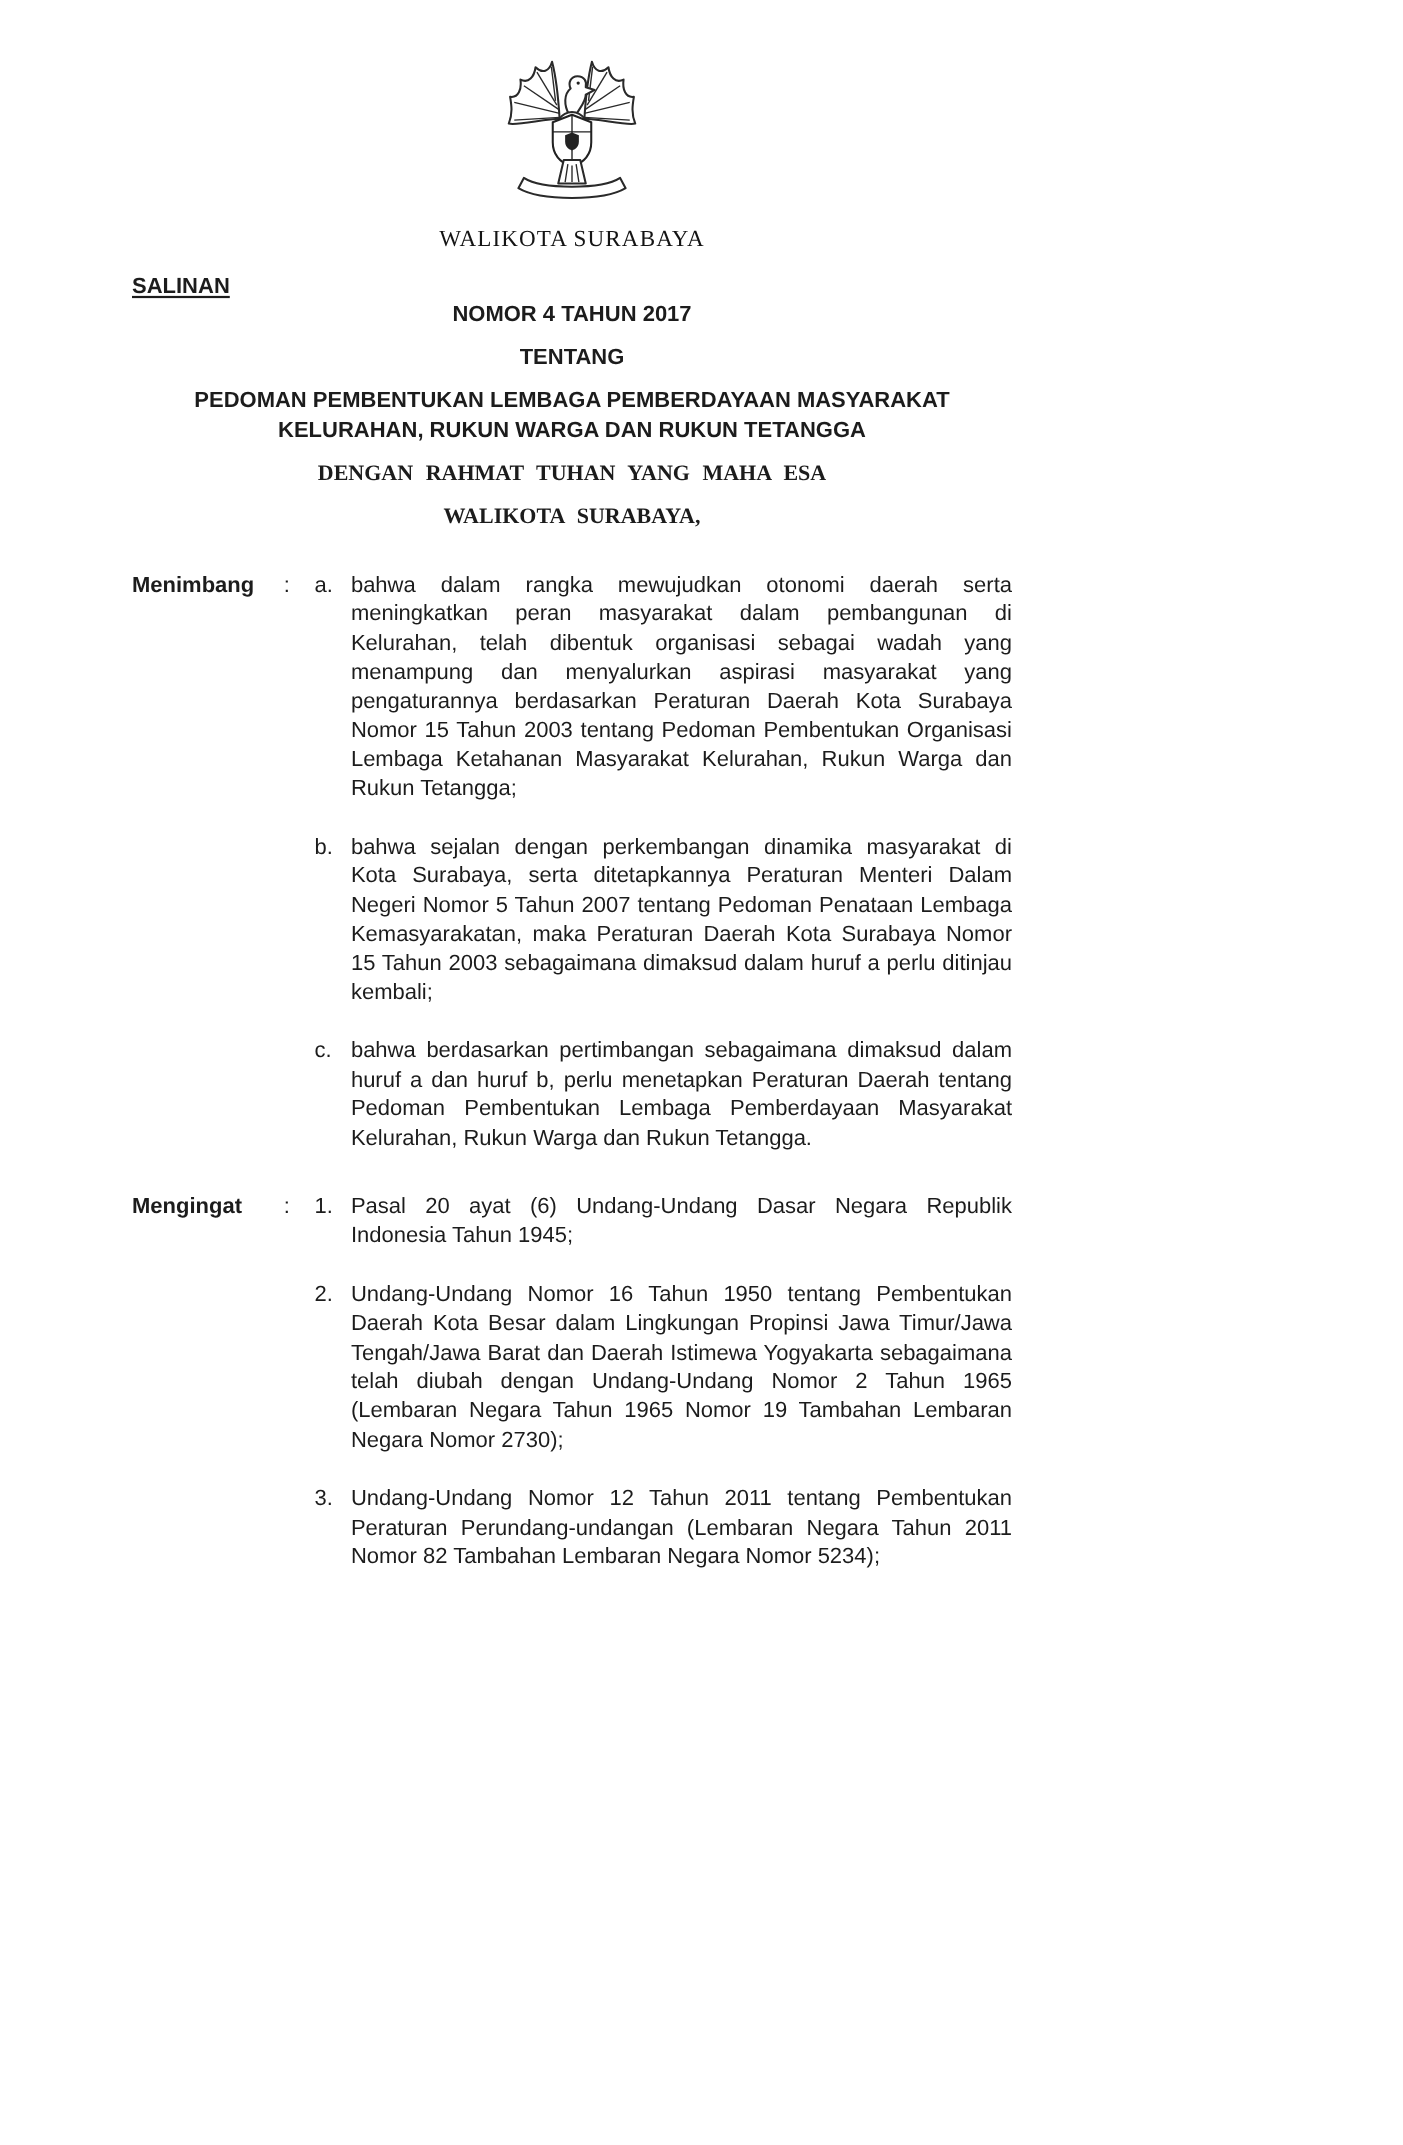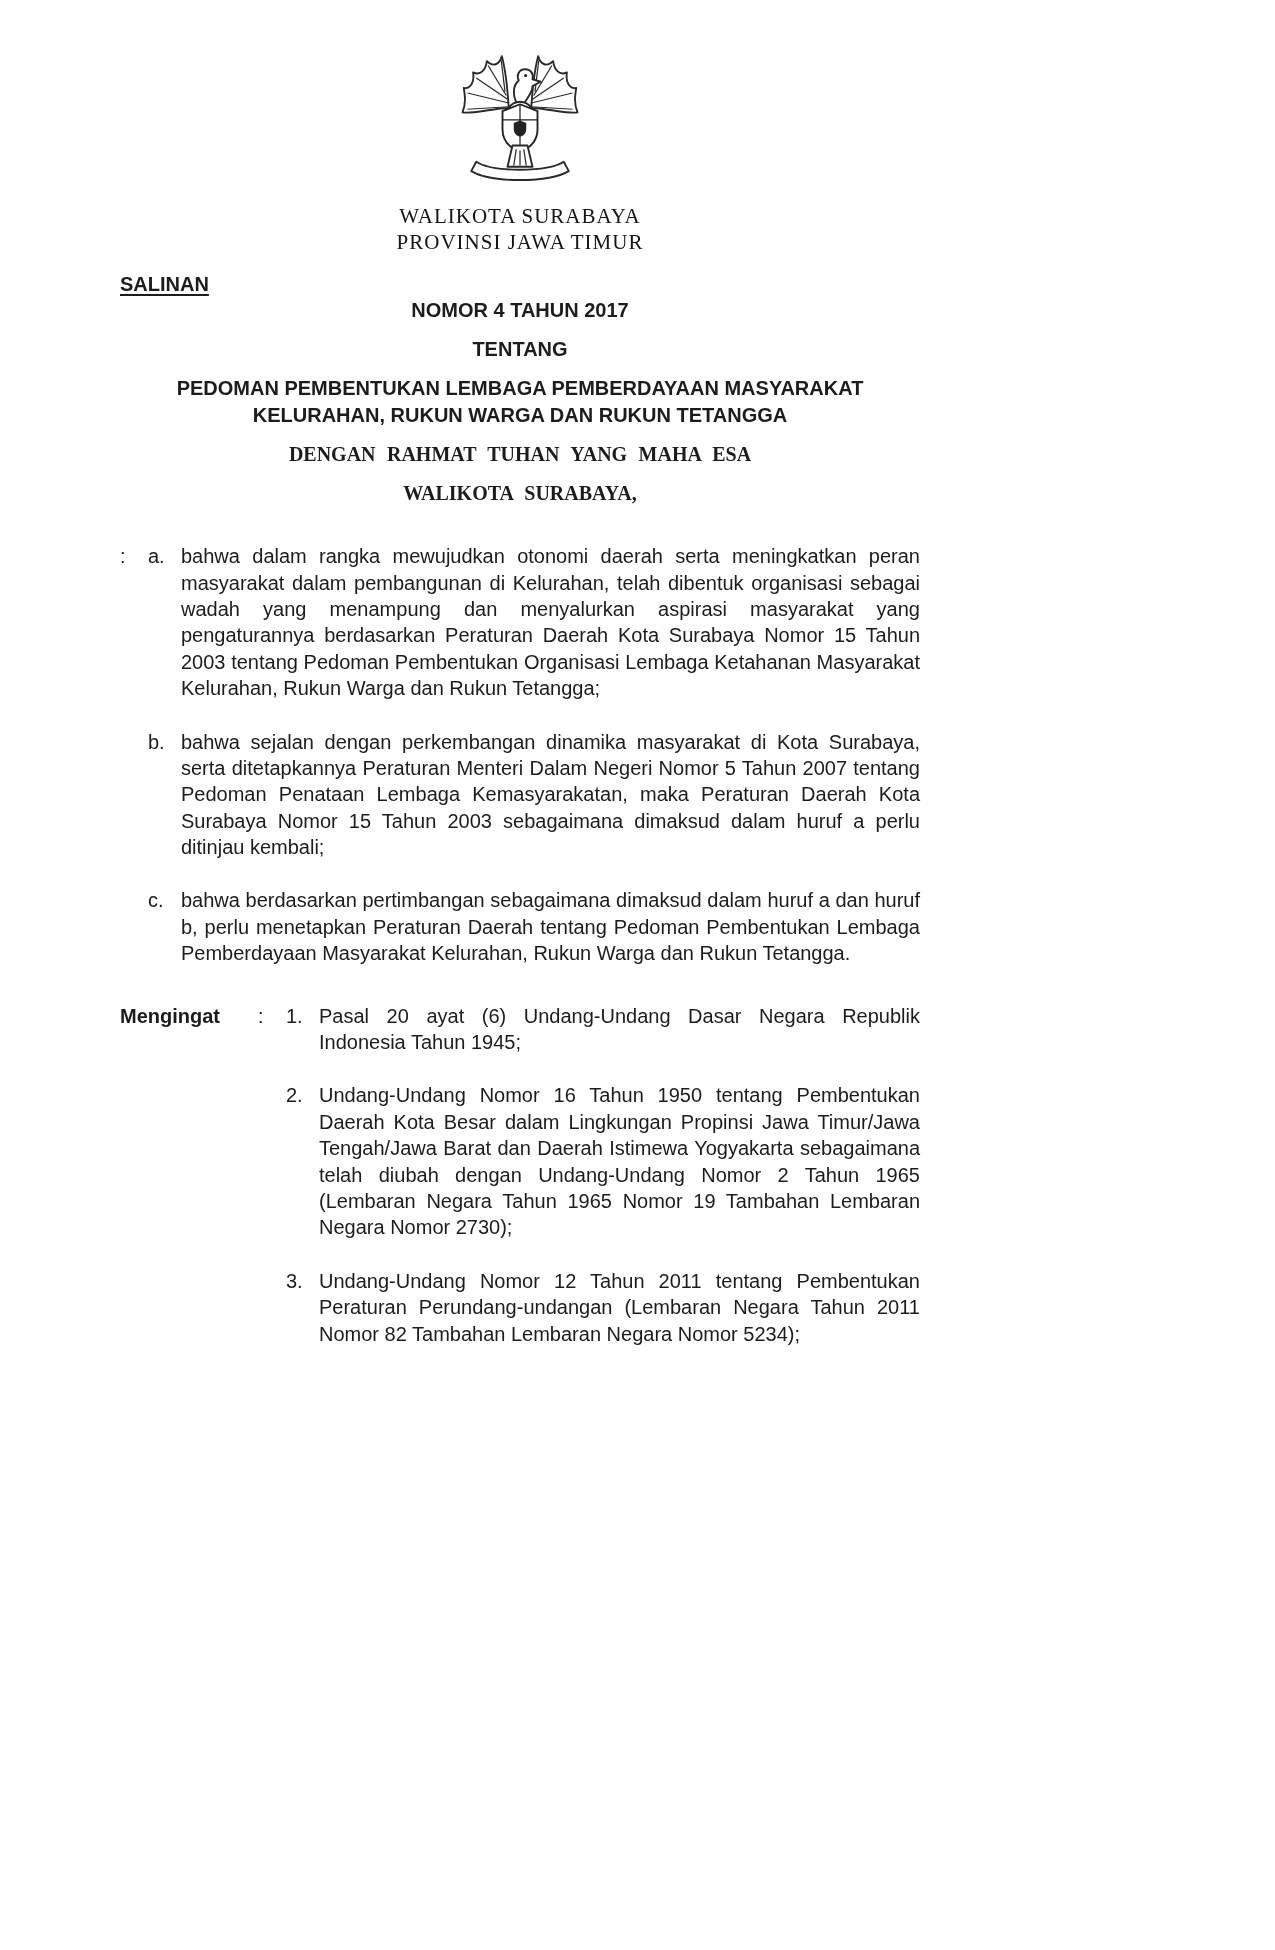--- a/index.html
+++ b/index.html
@@ -121,35 +121,35 @@
           <path d="M100,132 l10,4 v9 c0,7 -4,11 -10,13 c-6,-2 -10,-6 -10,-13 v-9 Z" fill="#222222"></path>
 
           <path d="M88,172 L80,206 L120,206 L112,172 Z" fill="#ffffff" stroke="#2a2a2a" stroke-width="3" stroke-linejoin="round"></path>
           <path d="M94,178 L90,204 M100,180 L100,204 M106,178 L110,204" fill="none" stroke="#2a2a2a" stroke-width="2"></path>
 
           <path d="M30,198 C56,215 144,215 170,198 L178,213 C146,232 54,232 22,213 Z" fill="#ffffff" stroke="#2a2a2a" stroke-width="3" stroke-linejoin="round"></path>
         </svg>
       </span>
     </div>
     <div class="letterhead-line">WALIKOTA SURABAYA</div>
-    <div class="letterhead-line">PROVINSI JAWA TIMUR</div>
   </header>
 
   <div class="copy-stamp">SALINAN</div>
 
   <div class="heading">
     <div class="h-line">NOMOR 4 TAHUN 2017</div>
     <div class="h-line h-gap">TENTANG</div>
     <div class="h-line h-gap">PEDOMAN PEMBENTUKAN LEMBAGA PEMBERDAYAAN MASYARAKAT</div>
     <div class="h-line">KELURAHAN, RUKUN WARGA DAN RUKUN TETANGGA</div>
     <div class="h-line h-gap h-wide">DENGAN RAHMAT TUHAN YANG MAHA ESA</div>
     <div class="h-line h-gap h-wide">WALIKOTA SURABAYA,</div>
   </div>
 
   <section class="row">
+    <div class="row-label">Menimbang</div>
     <div class="row-colon">:</div>
     <div class="items">
       <div class="item">
         <div class="item-marker">a.</div>
         <div class="item-text">bahwa dalam rangka mewujudkan otonomi daerah serta meningkatkan peran masyarakat dalam pembangunan di Kelurahan, telah dibentuk organisasi sebagai wadah yang menampung dan menyalurkan aspirasi masyarakat yang pengaturannya berdasarkan Peraturan Daerah Kota Surabaya Nomor 15 Tahun 2003 tentang Pedoman Pembentukan Organisasi Lembaga Ketahanan Masyarakat Kelurahan, Rukun Warga dan Rukun Tetangga;</div>
       </div>
       <div class="item">
         <div class="item-marker">b.</div>
         <div class="item-text">bahwa sejalan dengan perkembangan dinamika masyarakat di Kota Surabaya, serta ditetapkannya Peraturan Menteri Dalam Negeri Nomor 5 Tahun 2007 tentang Pedoman Penataan Lembaga Kemasyarakatan, maka Peraturan Daerah Kota Surabaya Nomor 15 Tahun 2003 sebagaimana dimaksud dalam huruf a perlu ditinjau kembali;</div>
       </div>

